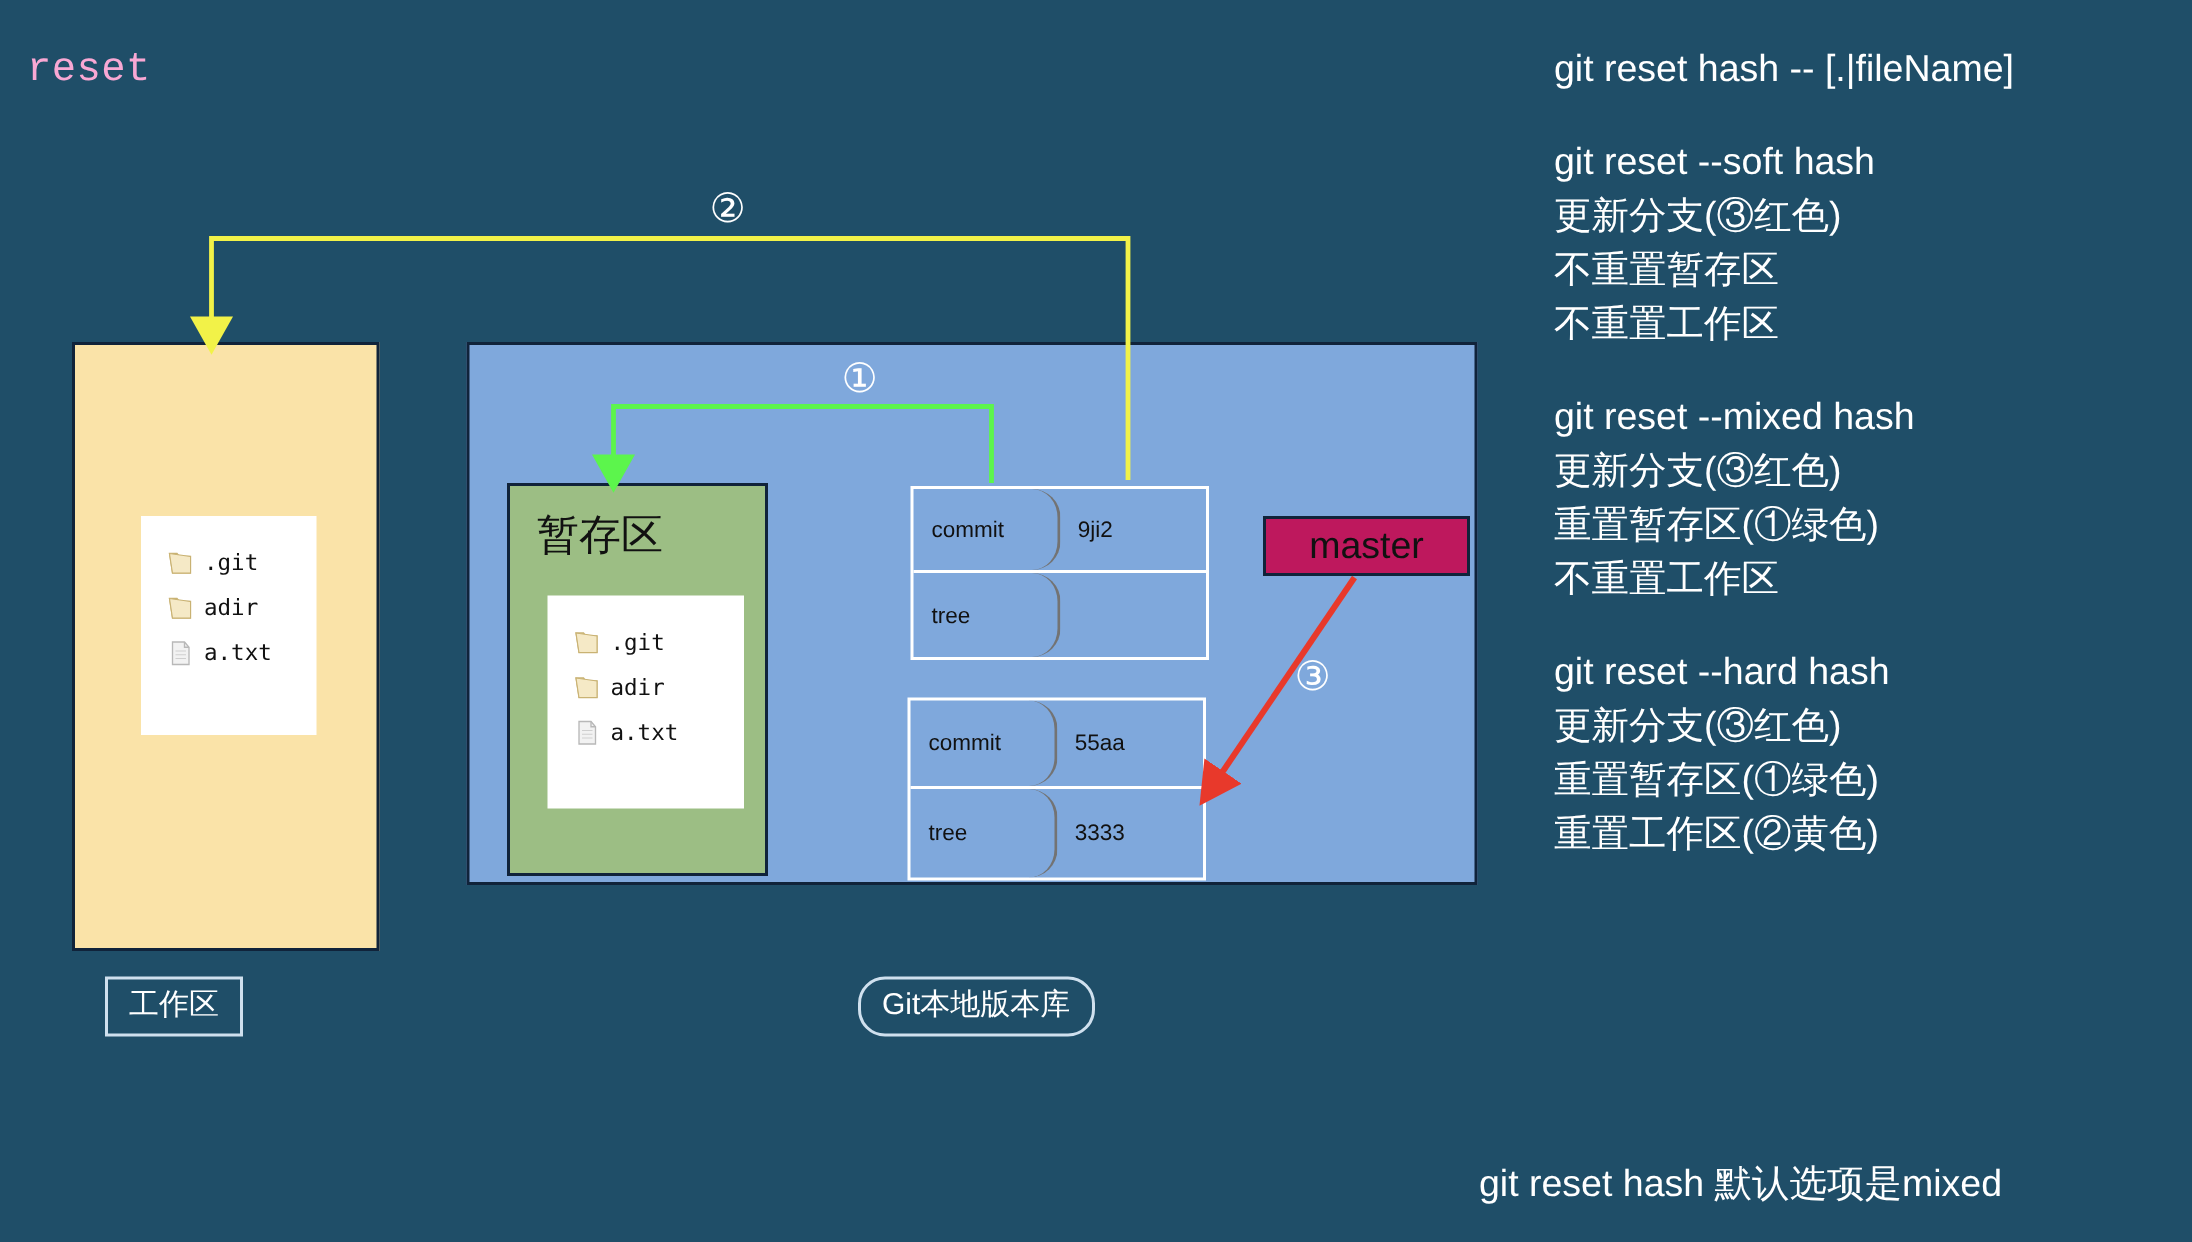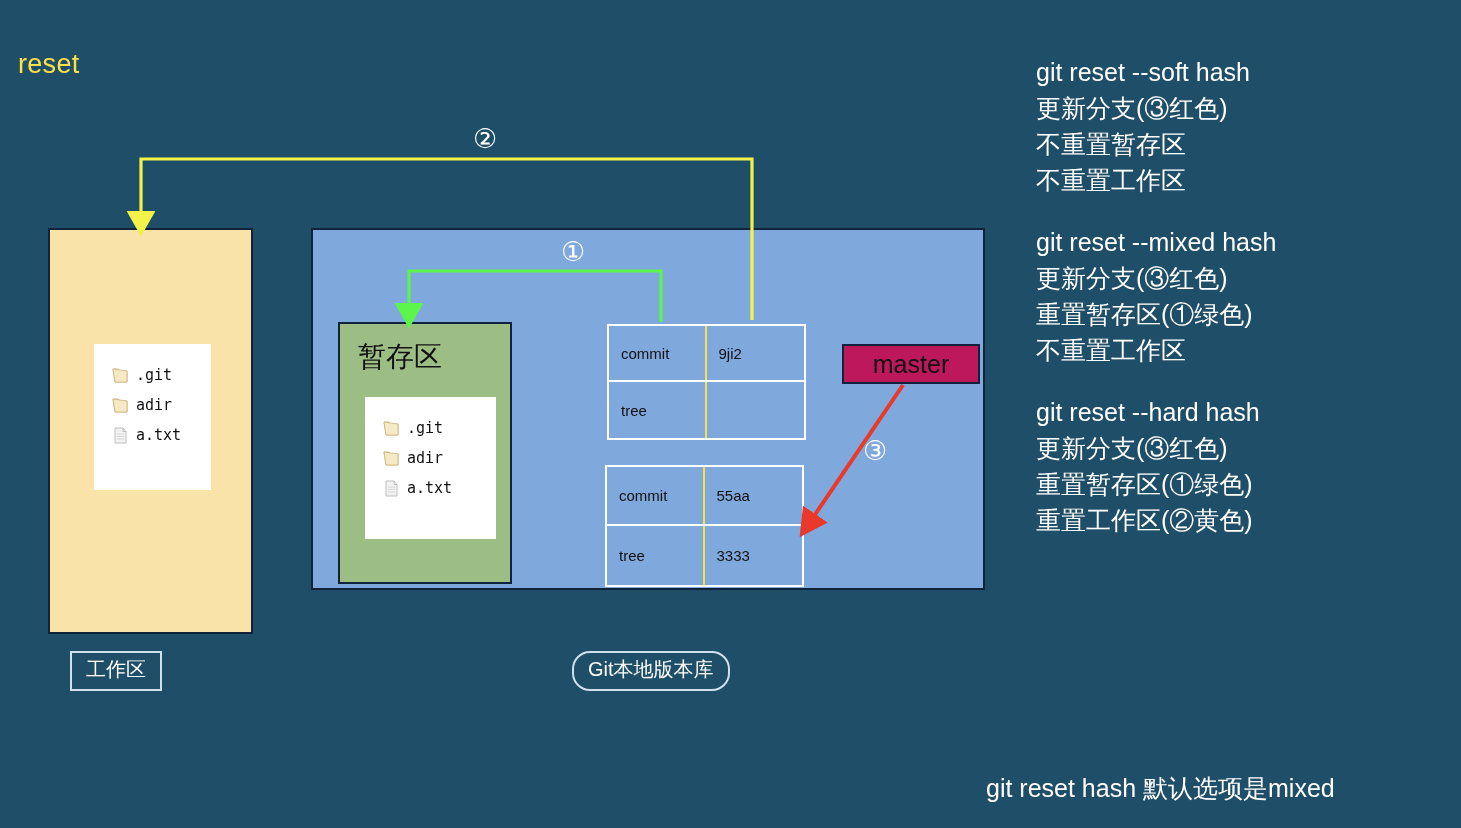--- a/index.html
+++ b/index.html
@@ -14,24 +14,25 @@
     position: relative;
     overflow: hidden;
     font-family: "Liberation Sans", sans-serif;
     color: #ffffff;
   }
 
   
   #diagram-title {
     position: absolute;
     left: 18px;
-    top: 49px;
+    top: 32px;
     font-size: 27px;
-    color: #fde047;
+    color: #f9a8d4;
     letter-spacing: 0.3px;
+    font-family: Liberation Mono, monospace;
   }
 
   
   #arrow-layer {
     position: absolute;
     left: 0; top: 0;
     width: 1461px;
     height: 828px;
     pointer-events: none;
     z-index: 5;
@@ -139,21 +140,21 @@
   .commit-row.top { border-bottom: 2px solid #ffffff; }
   .commit-cell {
     display: flex;
     align-items: center;
     padding-left: 12px;
     font-size: 15px;
     color: #111111;
     box-sizing: border-box;
     font-family: "Liberation Sans", sans-serif;
   }
-  .commit-cell.key   { width: 50%; border-right: 2px solid #fde047; }
+  .commit-cell.key   { width: 50%; border-right: 2px solid #737373; border-radius: 19px; }
   .commit-cell.value { width: 50%; border-radius: 11px; }
 
   
   #master-box {
     position: absolute;
     left: 529px;
     top: 114px;
     width: 138px;
     height: 40px;
     background: #be185d;
@@ -342,20 +343,21 @@
     </div>
   </div>
 
   <div id="master-box">master</div>
 </div>
 <div class="caption" id="caption-repo">Git本地版本库</div>
 
 <div id="notes">
 
   <div class="note-block">
+    <div class="note-line">git reset hash -- [.|fileName]</div>
   </div>
 
   <div class="note-block">
     <div class="note-line">git reset --soft hash</div>
     <div class="note-line">更新分支(③红色)</div>
     <div class="note-line">不重置暂存区</div>
     <div class="note-line">不重置工作区</div>
   </div>
 
   <div class="note-block">

